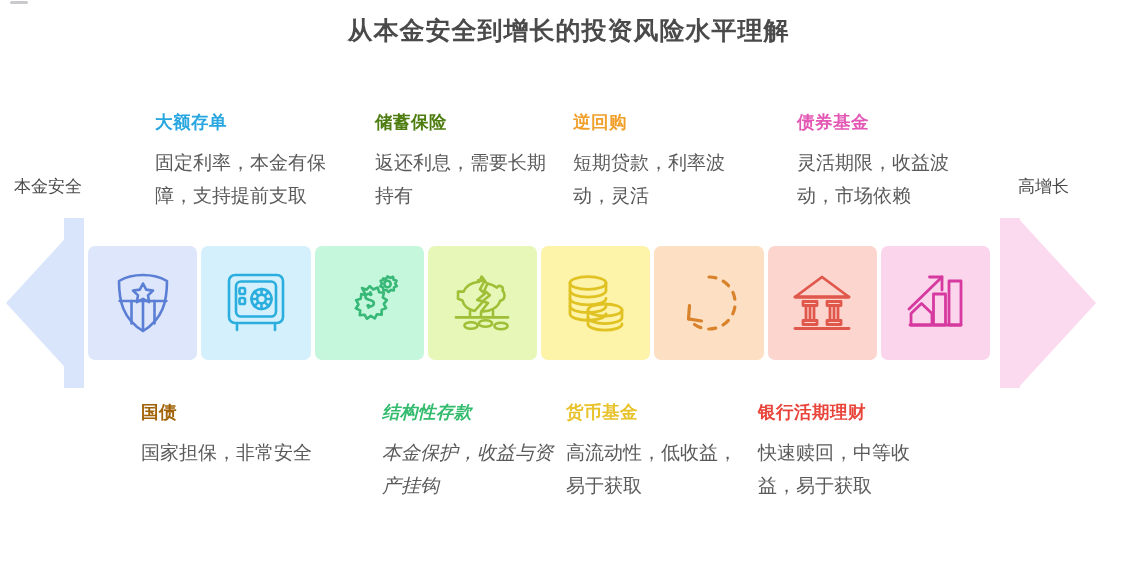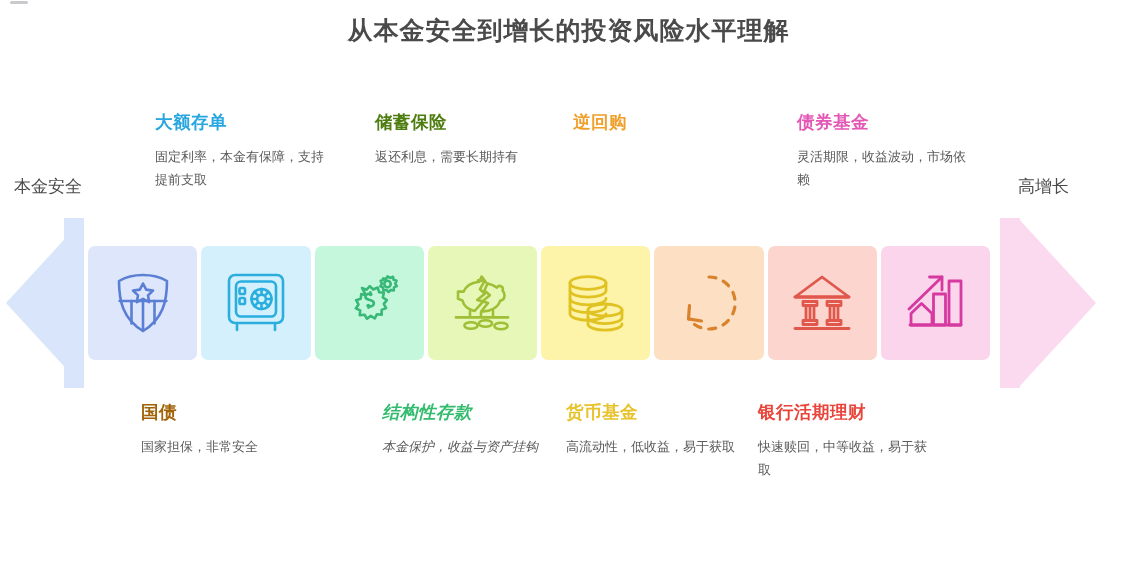--- a/index.html
+++ b/index.html
@@ -108,21 +108,21 @@
   }
   .callout .cname {
     font-size: 17.5px;
     font-weight: bold;
     letter-spacing: .5px;
     font-family: "DejaVu Sans", "Liberation Sans", sans-serif;
     white-space: nowrap;
   }
   .callout .cdesc {
     margin-top: 12px;
-    font-size: 13px;
+    font-size: 19px;
     line-height: 1.75;
     color: #5a5a5a;
     font-family: "DejaVu Sans", "Liberation Sans", sans-serif;
   }
   .callout.top  { top: 110px; }
   .callout.bot  { top: 400px; }
 </style>
 </head>
 <body>
 
@@ -274,20 +274,21 @@
 <div class="callout top" id="ct0" style="left: 155px;">
   <div class="cname" style="color: rgb(39, 166, 224);">大额存单</div>
   <div class="cdesc">固定利率，本金有保障，支持提前支取</div>
 </div>
 <div class="callout top" id="ct1" style="left: 375px;">
   <div class="cname" style="color: #4d7c0f;">储蓄保险</div>
   <div class="cdesc">返还利息，需要长期持有</div>
 </div>
 <div class="callout top" id="ct2" style="left: 573px;">
   <div class="cname" style="color: rgb(240, 160, 42);">逆回购</div>
+  <div class="cdesc">短期贷款，利率波动，灵活</div>
 </div>
 <div class="callout top" id="ct3" style="left: 778px; margin-left: 19px;">
   <div class="cname" style="color: rgb(227, 87, 181);">债券基金</div>
   <div class="cdesc">灵活期限，收益波动，市场依赖</div>
 </div>
 
 <div class="callout bot" id="cb0" style="left: 141px;">
   <div class="cname" style="color: #a16207;">国债</div>
   <div class="cdesc">国家担保，非常安全</div>
 </div>

